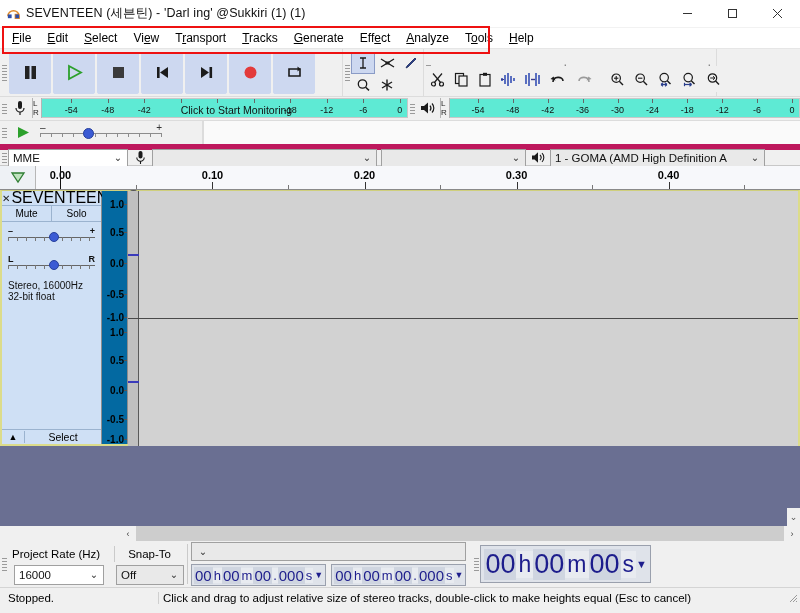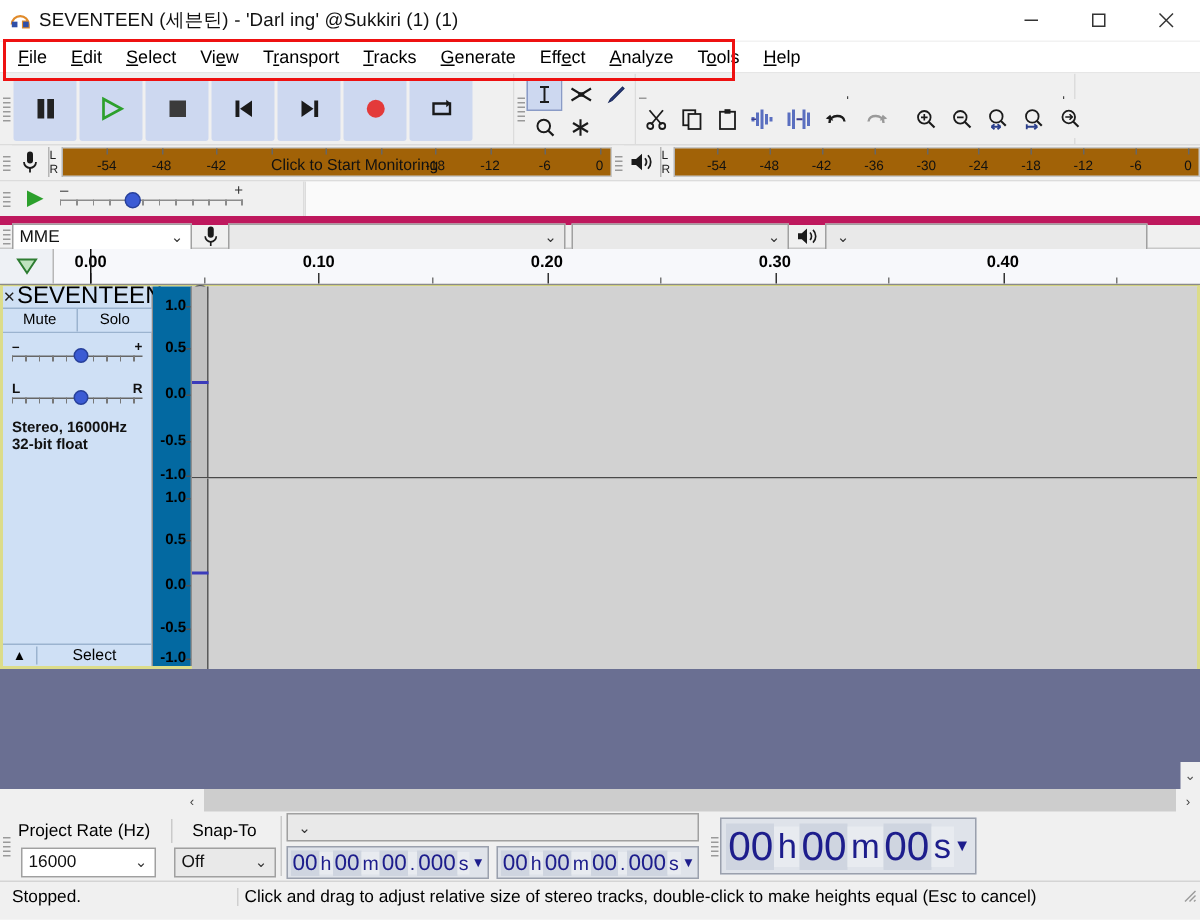--- a/index.html
+++ b/index.html
@@ -81,21 +81,21 @@
 
   
   .meter { display:flex; align-items:center; height:22px; }
   .meter-icon { width:24px; display:flex; align-items:center; justify-content:center; }
   .meter-lr {
     width:10px; font-size:8px; line-height:9px; color:#222;
     display:flex; flex-direction:column; justify-content:center;
     border-right:1px solid #b5b5b5; border-left:1px solid #b5b5b5; height:20px;
   }
   .meter-scale {
-    position:relative; height:20px; background:#a16207;
+    position:relative; height:20px; background:#5eead4;
     border:1px solid #c8c8c8; border-left:none;text-decoration:underline;
   }
   .meter-scale span {
     position:absolute; font-size:9px; color:#111; top:6px; transform:translateX(-50%);
   }
   .meter-scale i {
     position:absolute; top:0; width:1px; height:4px; background:#666;
   }
   .meter-hint {
     position:absolute; top:5px; font-size:10.5px; color:#111; white-space:nowrap;
@@ -148,21 +148,21 @@
     font-size:10px; background:#cfe0f5; border-right:1px solid #9bb3cf;
   }
   .tp-btn:last-child { border-right:none; }
   .tp-slider { position:relative; height:22px; margin:2px 6px 0 6px; }
   .tp-slider .ln { position:absolute; top:13px; left:0; right:0; height:1px; background:#666;}
   .tp-slider .tk { position:absolute; top:13px; left:0; right:0; height:4px;
     background-image:repeating-linear-gradient(to right,#777 0 1px, transparent 1px 9px); }
   .tp-slider .kn { position:absolute; top:8px; left:47%; width:10px; height:10px; border-radius:50%;
     background:#3b5bd4; border:1px solid #27409b; }
   .tp-slider .lb { position:absolute; top:2px; font-size:9px; font-weight:bold; color:#111; }
-  .tp-info { padding:6px 4px 0 6px; font-size:10px; line-height:11px; color:#111;font-weight:bold; }
+  .tp-info { padding:6px 4px 0 6px; font-size:10px; line-height:11px; color:#111; }
   .tp-foot {
     position:absolute; bottom:0; left:0; right:0; height:15px;
     display:flex; align-items:center; border-top:1px solid #9bb3cf;
   }
   .tp-up { width:22px; text-align:center; font-size:9px; }
   .tp-select { flex:1; text-align:center; font-size:10.5px; border-left:1px solid #9bb3cf; }
 
   .vruler {
     width:26px; background:#0369a1; border-right:1px solid #8d8d8d; position:relative;
   }
@@ -657,20 +657,21 @@
       <div class="chev">⌄</div>
     </div>
     <div style="width:24px; display:flex; justify-content:center;">
       <svg width="15" height="13" viewBox="0 0 15 13">
           <path d="M1 4.5 H3.5 L7 1.3 V11.7 L3.5 8.5 H1 Z" fill="#1b1b1b"></path>
           <path d="M9 4 A3.6 3.6 0 0 1 9 9" fill="none" stroke="#1b1b1b" stroke-width="1.1"></path>
           <path d="M11 2.2 A6 6 0 0 1 11 10.8" fill="none" stroke="#1b1b1b" stroke-width="1.1"></path>
         </svg>
     </div>
     <div class="combo flat" style="width:215px;">
+      <div class="cv">1 - GOMA (AMD High Definition A</div>
       <div class="chev">⌄</div>
     </div>
   </div>
 
   <div class="ruler-row">
     <div class="ruler-pin">
       <svg width="16" height="14" viewBox="0 0 16 14">
           <path d="M2 2 L14 2 L8 11 Z" fill="#bfe3bf" stroke="#2e7d32" stroke-width="1.3"></path>
         </svg>
     </div>

